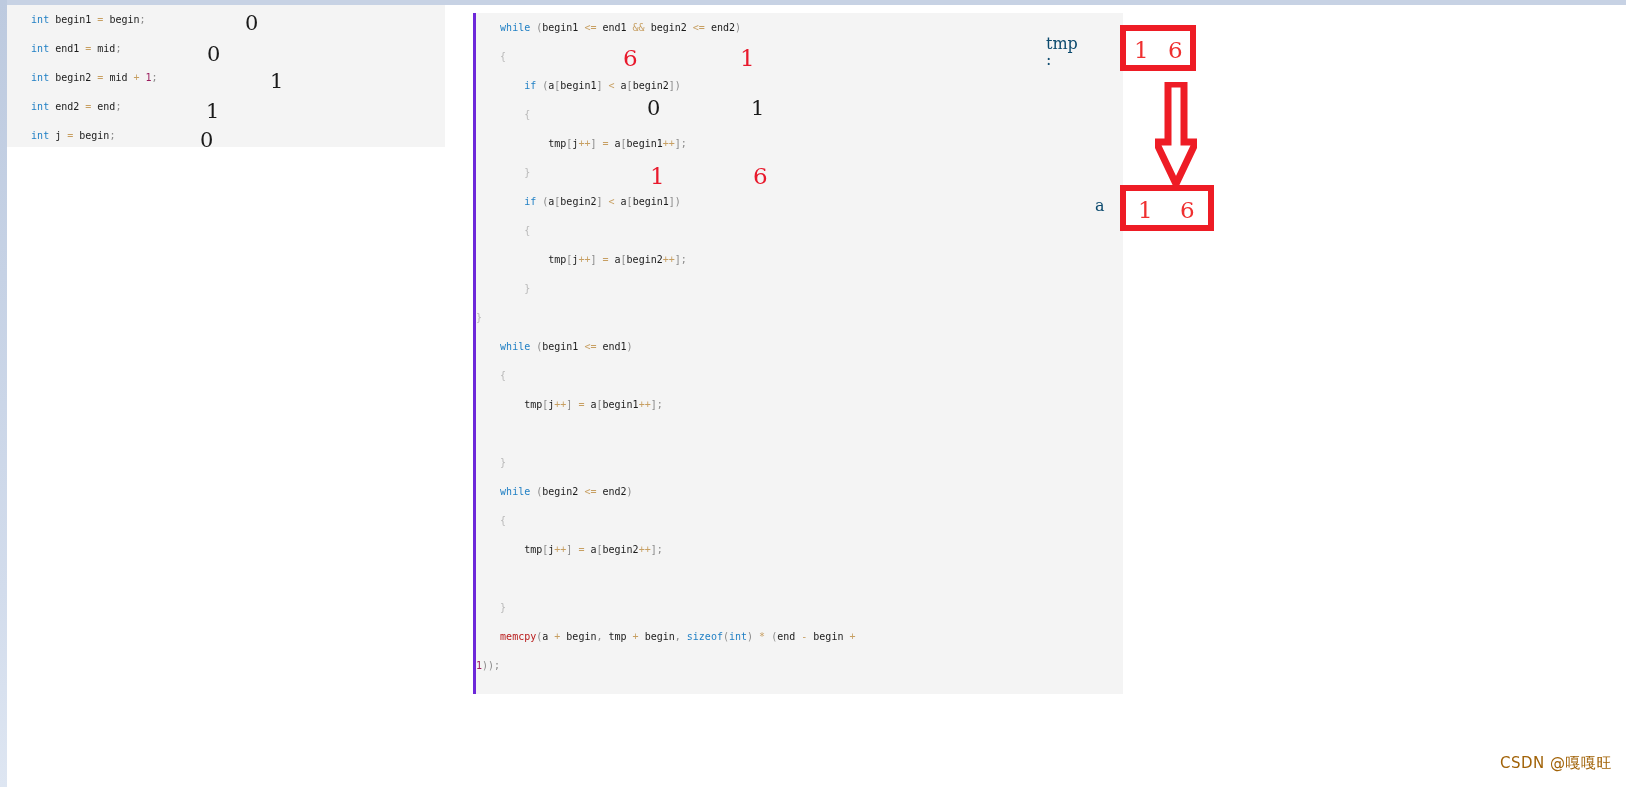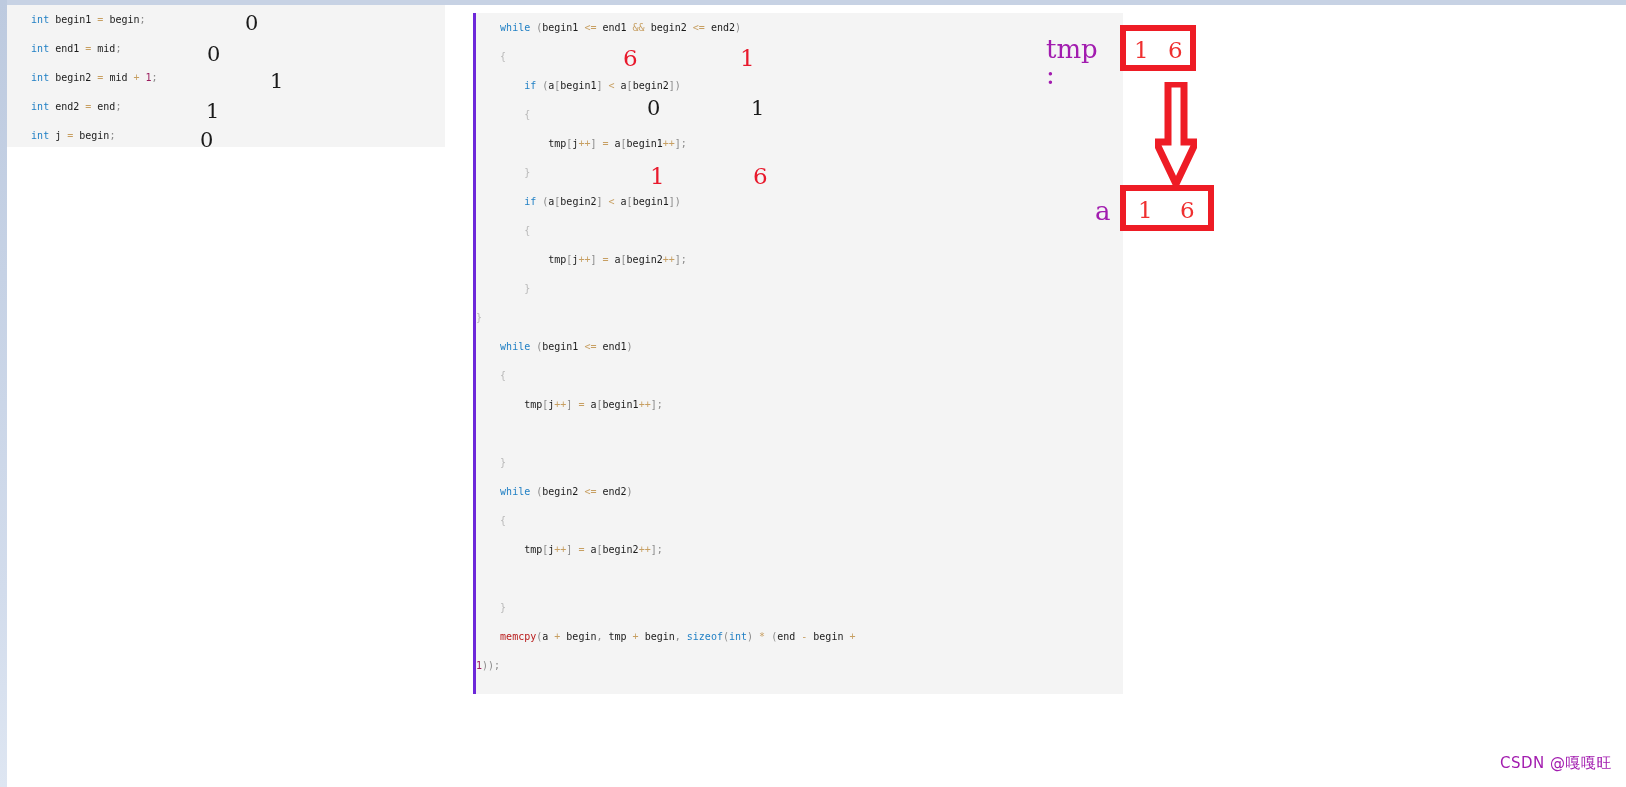--- a/index.html
+++ b/index.html
@@ -75,23 +75,23 @@
     line-height: 1;
     pointer-events: none;
   }
   .annot-black { color: #1a1a1a; font-size: 21px; }
   .annot-red   { color: #e8192c; font-size: 23px; }
 
   
   #diagram { position: absolute; left: 0; top: 0; }
   .red-label {
     position: absolute;
-    color: #a21caf;
+    color: #0c4a6e;
     font-family: "DejaVu Serif", serif;
-    font-size: 26px;
+    font-size: 16px;
     line-height: 1;
   }
   .red-box {
     position: absolute;
     border: 6px solid #ee1c25;
     background: #ffffff;
     box-sizing: border-box;
   }
   .red-box .cell {
     position: absolute;
@@ -102,21 +102,21 @@
   }
   #down-arrow {
     position: absolute;
   }
 
   
   #watermark {
     position: absolute;
     right: 14px;
     bottom: 14px;
-    color: #a21caf;
+    color: #a16207;
     font-family: "DejaVu Sans", sans-serif;
     font-size: 15px;
     letter-spacing: 0.5px;
     white-space: nowrap;
   }
 </style>
 </head>
 <body>
 
 <div id="top-strip"></div>

